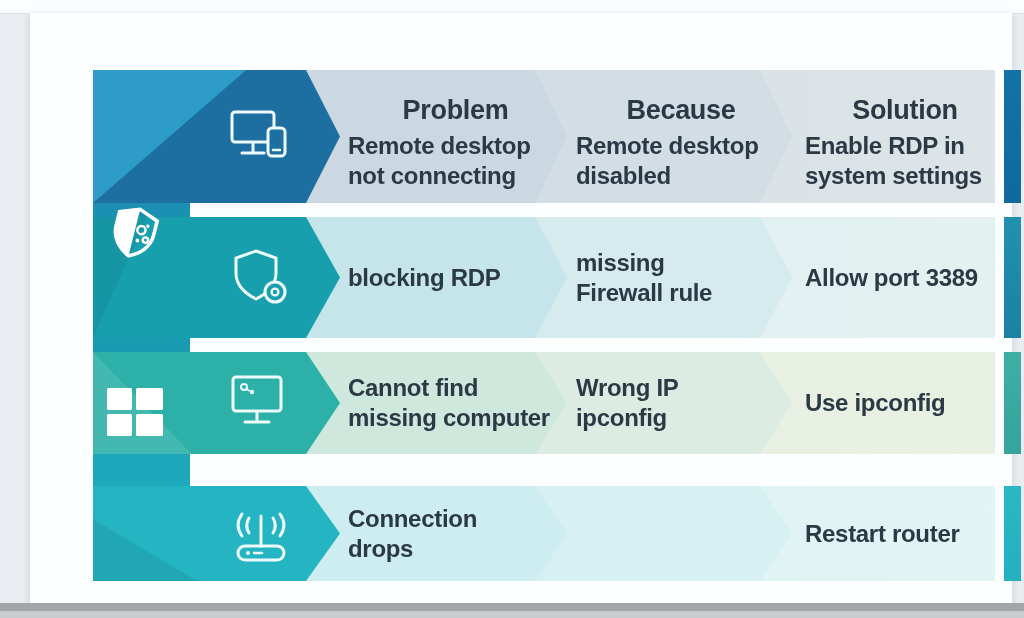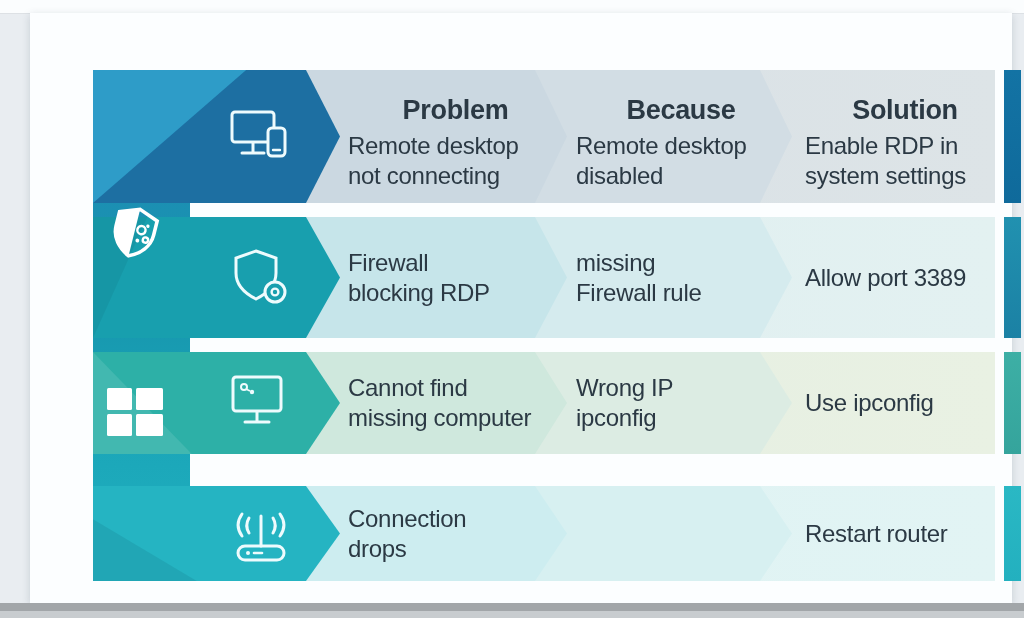--- a/index.html
+++ b/index.html
@@ -72,21 +72,21 @@
   .r2 .bar{background:linear-gradient(180deg,#2191b0,#1b81a4);}
   .r3 .bar{background:linear-gradient(180deg,#3dafa5,#35a49c);}
   .r4 .bar{background:linear-gradient(180deg,#2ab8c4,#23b0bf);}
 
   
   .cell{position:absolute;top:0;height:100%;display:flex;flex-direction:column;justify-content:center;color:var(--textColor);}
   .c1{left:255px;width:215px;}
   .c2{left:483px;width:210px;}
   .c3{left:712px;width:200px;}
   .hdr{font-size:27px;font-weight:bold;text-align:center;letter-spacing:-.3px;margin-bottom:5px;margin-top:12px;}
-  .ln{font-size:24px;font-weight:normal;line-height:30px;letter-spacing:-.3px;white-space:nowrap;}
+  .ln{font-size:24px;font-weight:bold;line-height:30px;letter-spacing:-.3px;white-space:nowrap;}
 
   
   .band-icon{position:absolute;z-index:6;}
   .shield-wrap{left:12px;top:133px;transform:rotate(14deg);}
   .win-wrap{left:14px;top:318px;}
 
   svg{display:block;}
 </style>
 </head>
 <body>
@@ -137,21 +137,20 @@
       <div class="chev">
         <div class="facet"></div>
         <svg width="62" height="62" viewBox="0 0 62 62">
           <path d="M26 4 L46 11 V26 C46 38 38 46 26 52 C14 46 6 38 6 26 V11 Z" fill="none" stroke="#eefbfd" stroke-width="3"></path>
           <circle cx="45" cy="45" r="10" fill="var(--accent2)" stroke="#eefbfd" stroke-width="3"></circle>
           <circle cx="45" cy="45" r="3.4" fill="none" stroke="#eefbfd" stroke-width="2.4"></circle>
         </svg>
       </div>
       <div class="bar"></div>
       <div class="cell c1">
-        <div class="ln">Firewall</div>
         <div class="ln">blocking RDP</div>
       </div>
       <div class="cell c2">
         <div class="ln">missing</div>
         <div class="ln">Firewall rule</div>
       </div>
       <div class="cell c3">
         <div class="ln">Allow port 3389</div>
       </div>
     </div>

